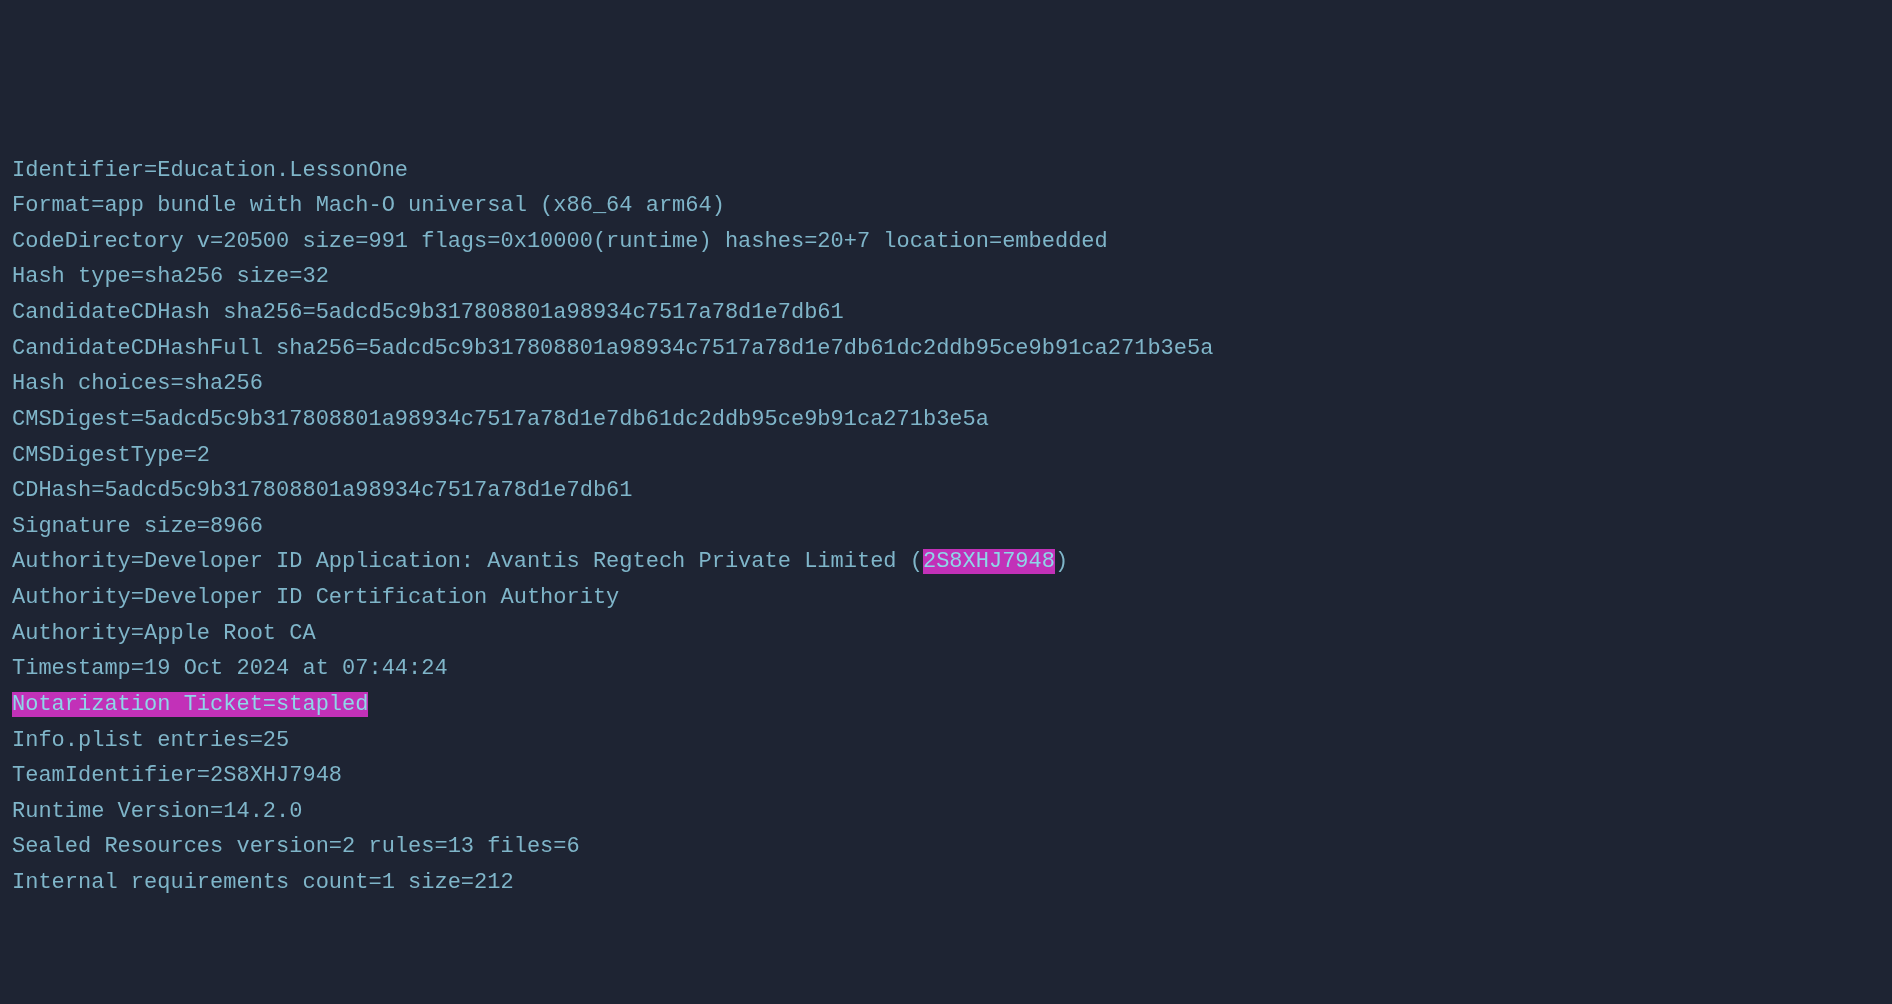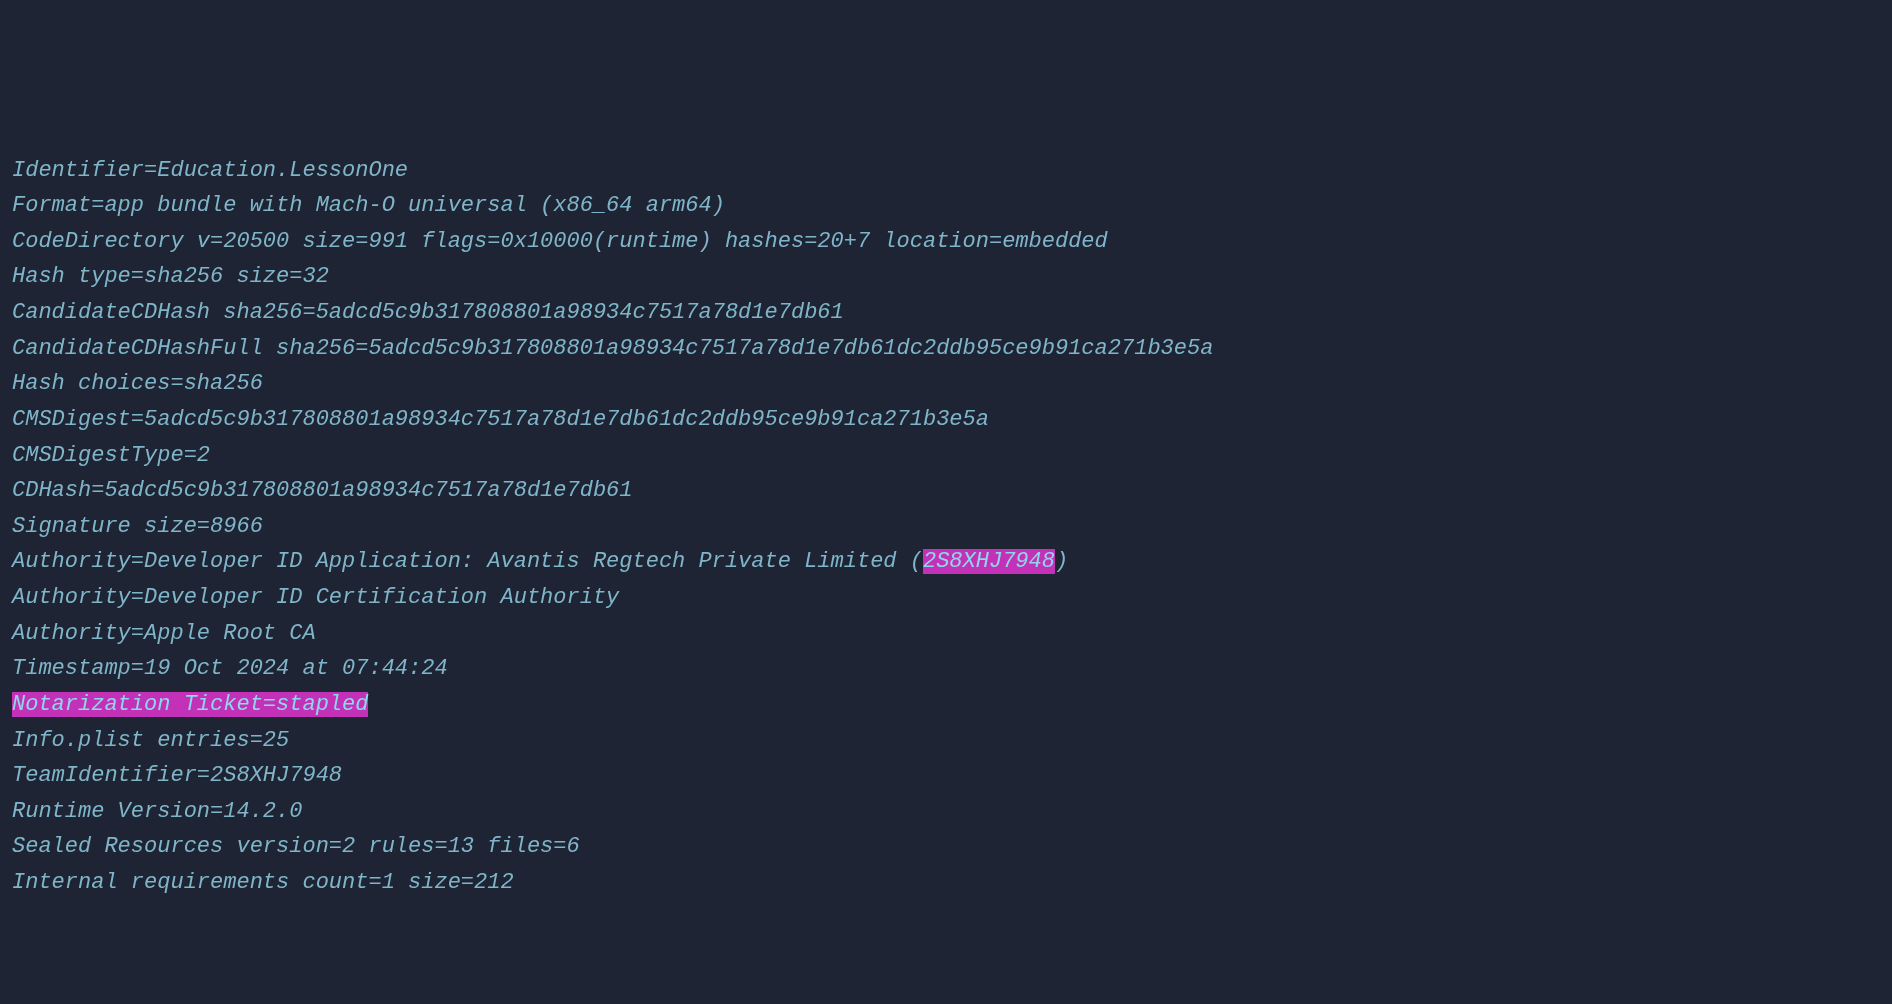--- a/index.html
+++ b/index.html
@@ -8,21 +8,20 @@
       background-color: #1e2433;
       font-family: "SF Mono", Monaco, Menlo, Consolas, "Courier New", monospace;
       font-size: 22px;
       line-height: 1.62;
       color: #7fb5c9;
       white-space: pre;
       overflow-x: auto;
     }
     .line {
       display: block;
-      font-style: italic;
     }
     .hl {
       background-color: #c231b8;
       color: #8fd6e8;
       margin-top: 31px;
     }
   </style>
 </head>
 <body>
 

